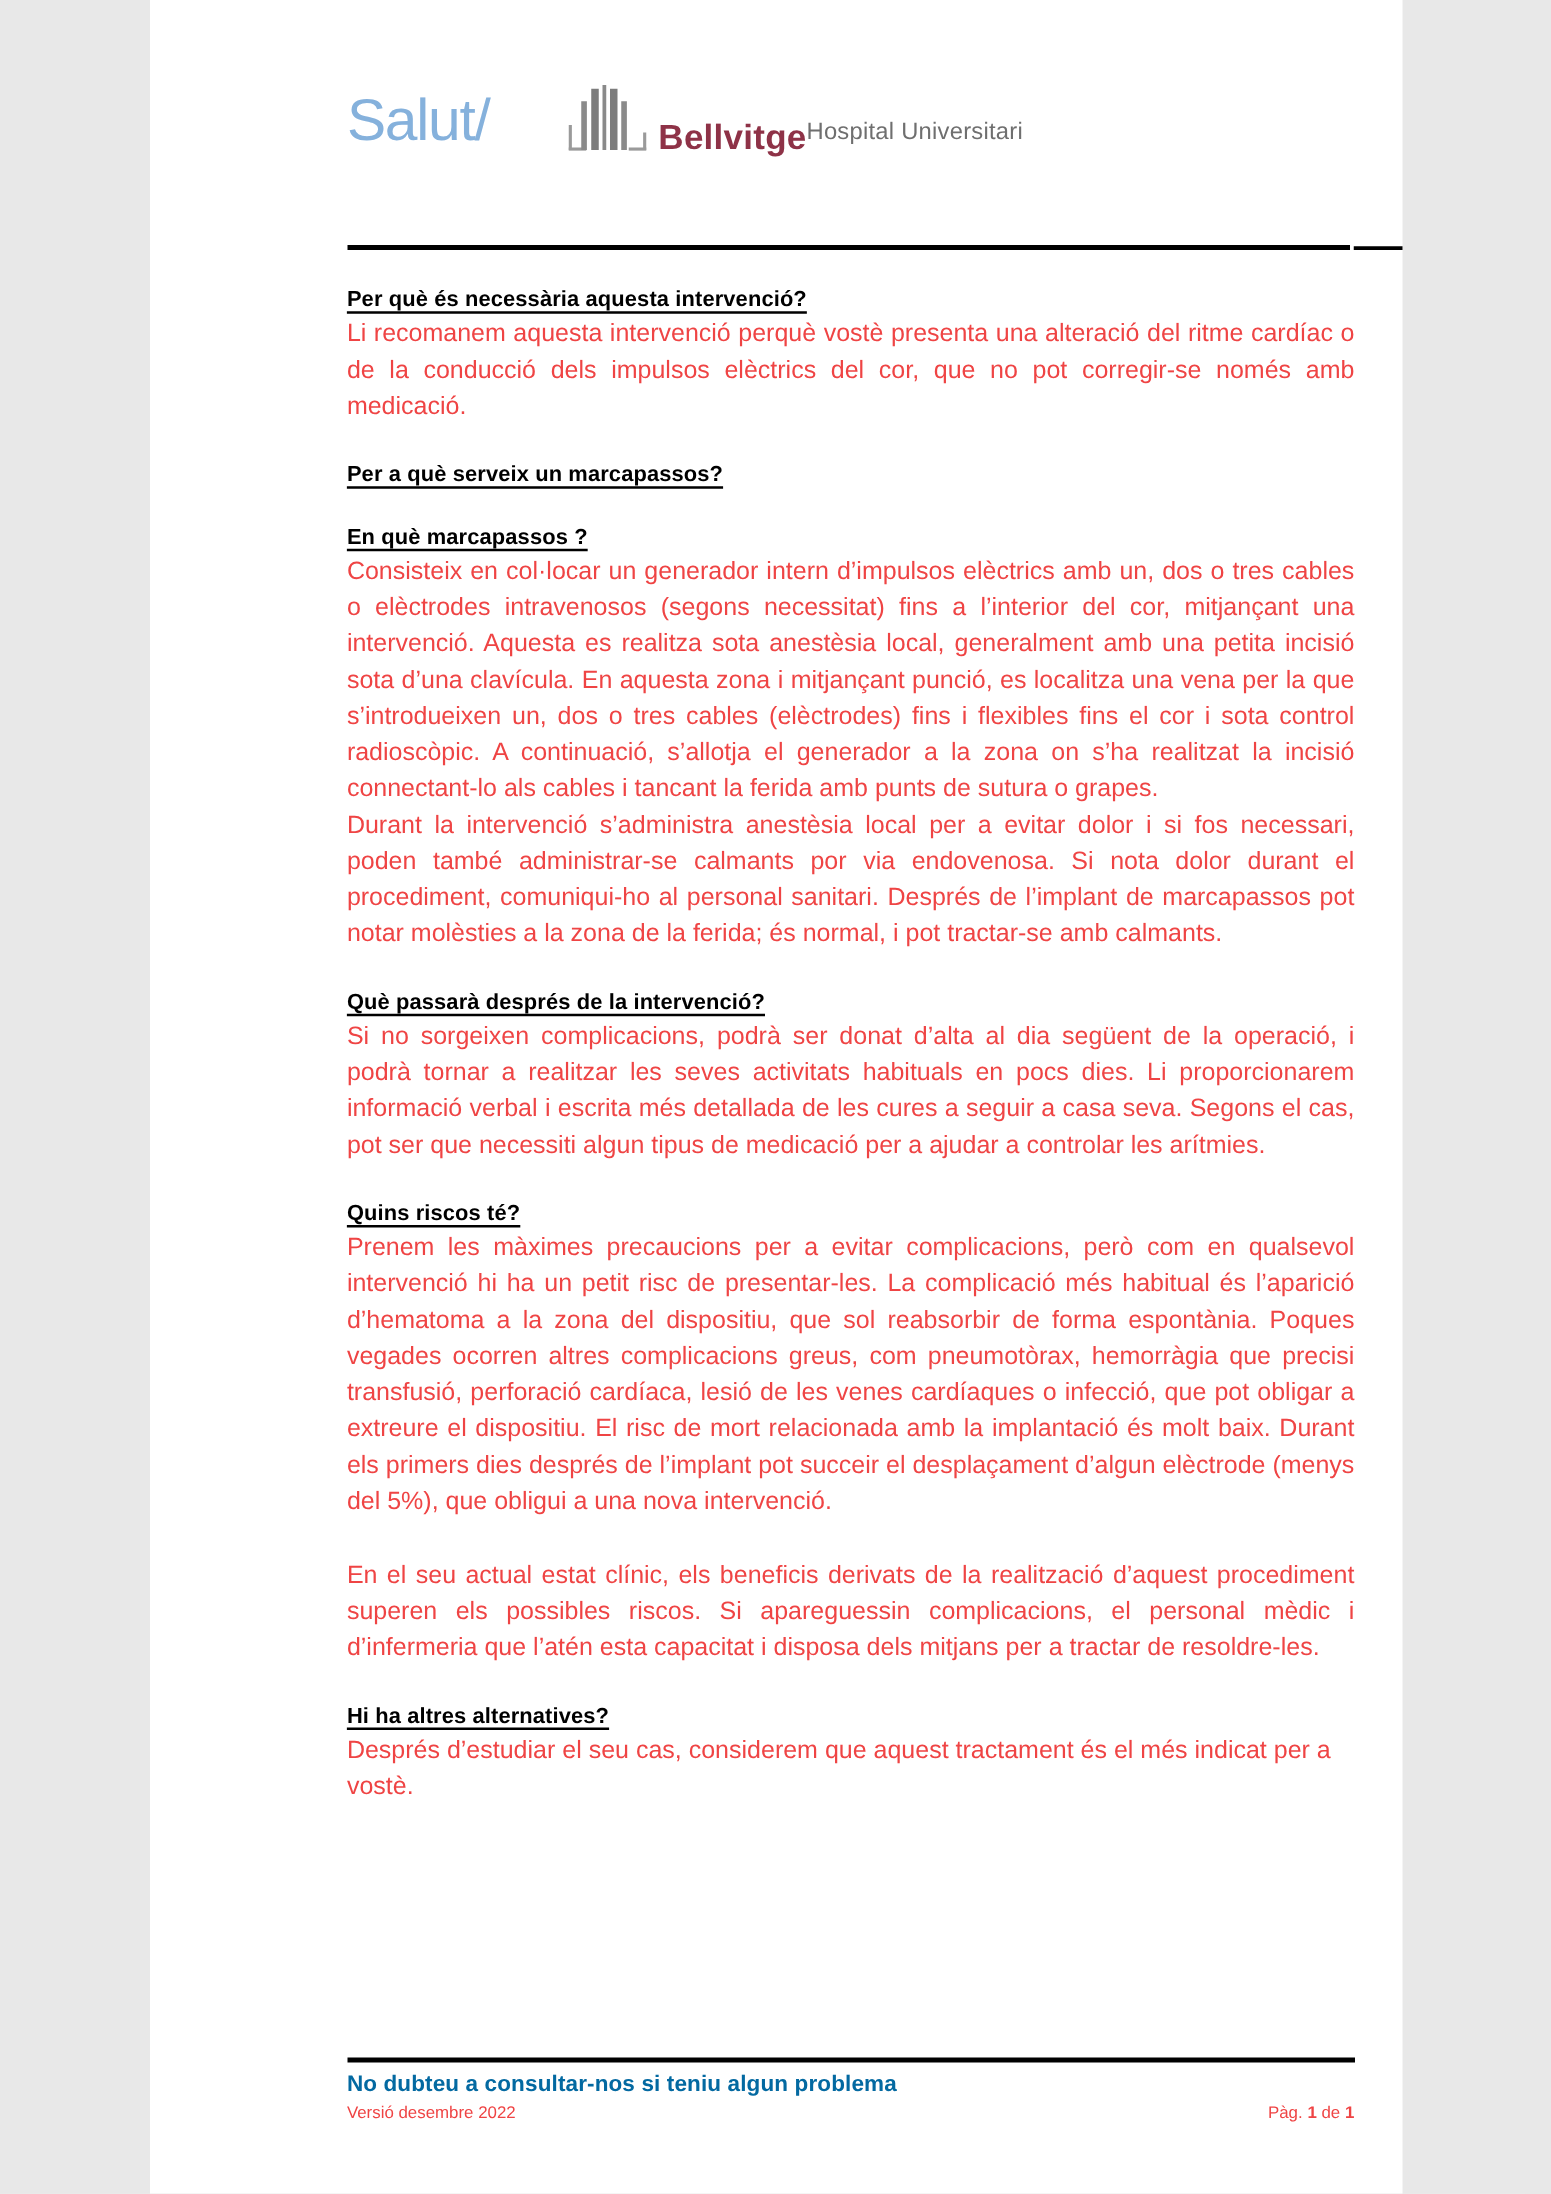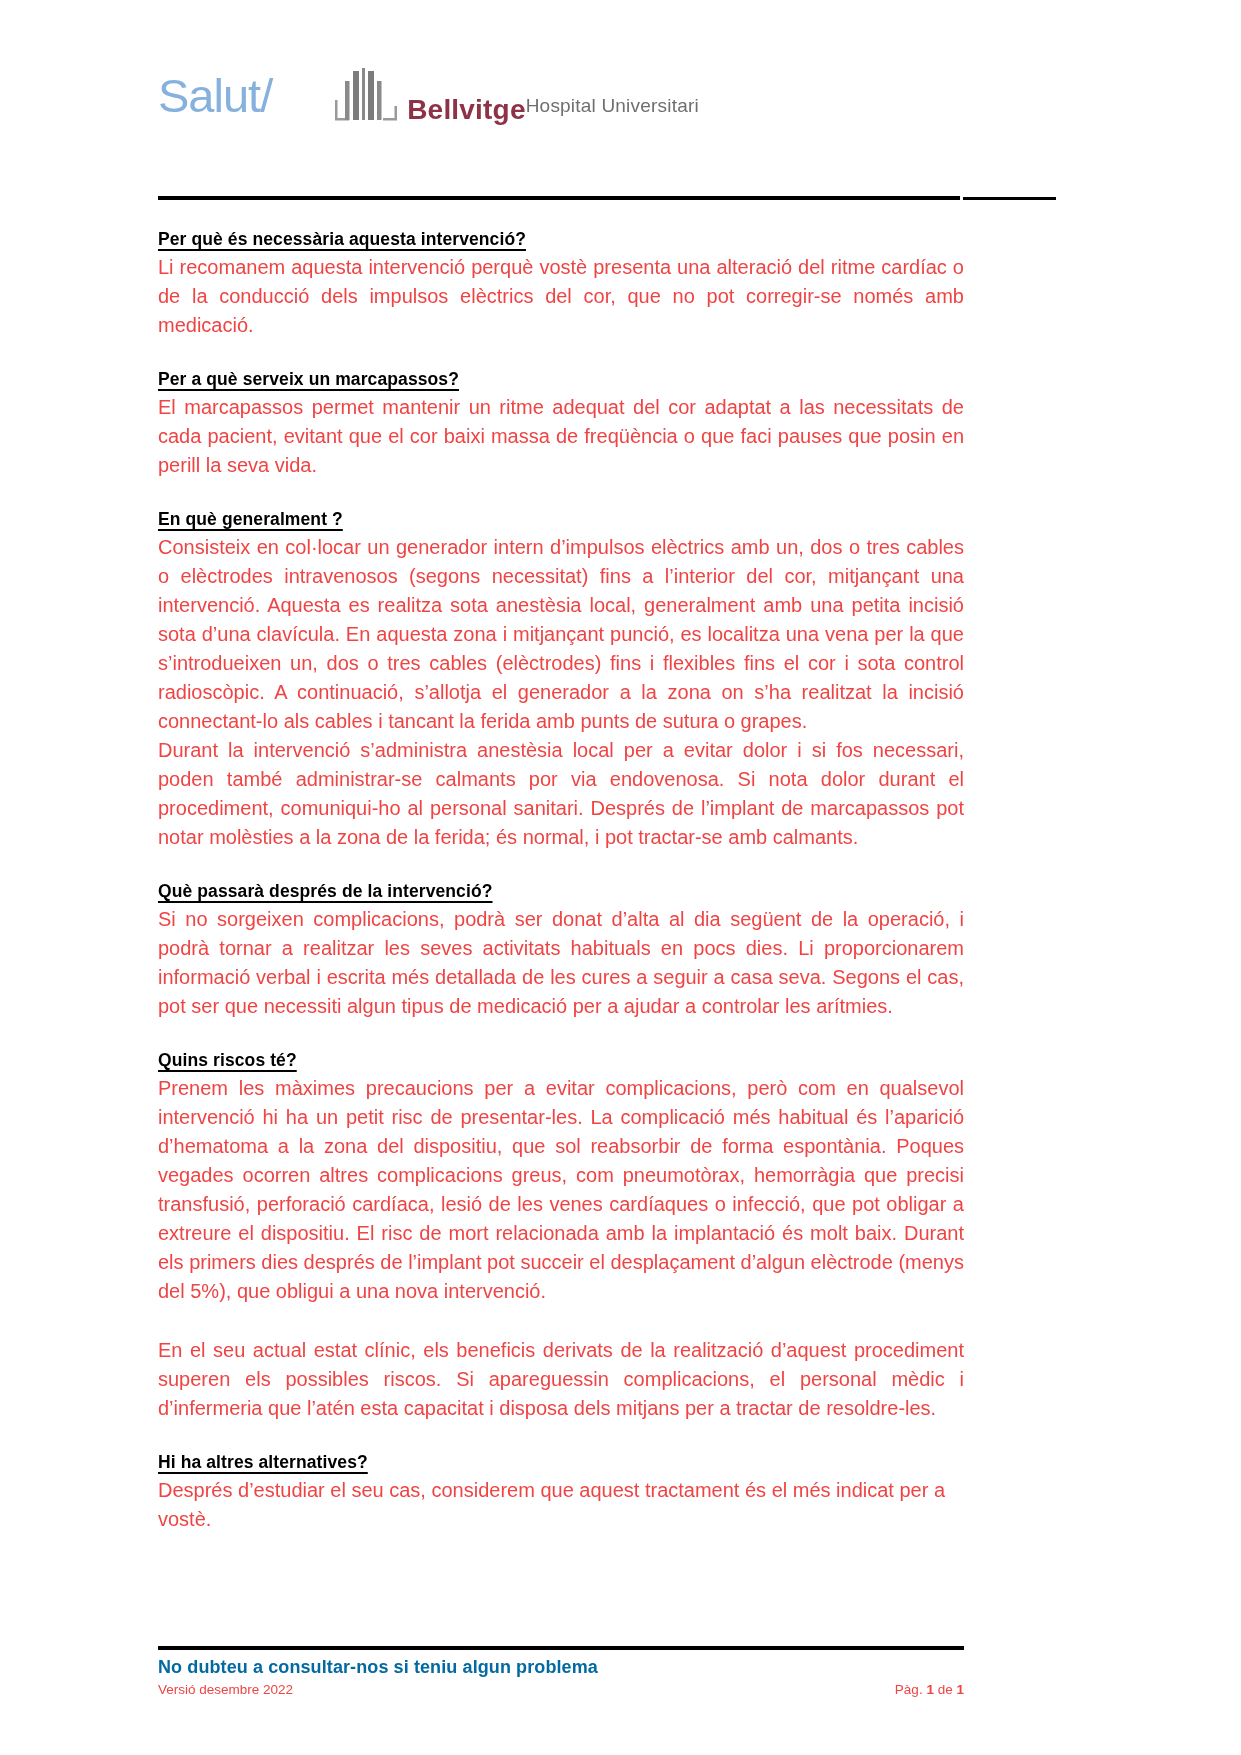--- a/index.html
+++ b/index.html
@@ -1,18 +1,18 @@
 <!DOCTYPE html>
 <html lang="ca"><head>
 <meta charset="utf-8">
 <style>
   html, body { margin: 0; padding: 0; background: #e8e8e8; }
   .page {
     position: relative;
-    width: 1241px;
+    width: 1002px;
     height: 1755px;
     margin: 0 auto;
     background: #ffffff;
     font-family: "Liberation Sans", sans-serif;
     color: #1a1a1a;
     overflow: hidden;
   }
 
   
   .header {
@@ -154,25 +154,24 @@
       <div class="seg-thin"></div>
     </div>
 
     <section>
       <h2>Per què és necessària aquesta intervenció?</h2>
       <p>Li recomanem aquesta intervenció perquè vostè presenta una alteració del ritme cardíac o de la conducció dels impulsos elèctrics del cor, que no pot corregir-se només amb medicació.</p>
     </section>
 
     <section>
       <h2>Per a què serveix un marcapassos?</h2>
-      <p>El marcapassos permet mantenir un ritme adequat del cor adaptat a las necessitats de cada pacient, evitant que el cor baixi massa de freqüència o que faci pauses que posin en perill la seva vida.</p>
-    </section>
-
-    <section>
-      <h2>En què generalment ?</h2>
+    </section>
+
+    <section>
+      <h2>En què marcapassos ?</h2>
       <p>Consisteix en col·locar un generador intern d’impulsos elèctrics amb un, dos o tres cables o elèctrodes intravenosos (segons necessitat) fins a l’interior del cor, mitjançant una intervenció. Aquesta es realitza sota anestèsia local, generalment amb una petita incisió sota d’una clavícula. En aquesta zona i mitjançant punció, es localitza una vena per la que s’introdueixen un, dos o tres cables (elèctrodes) fins i flexibles fins el cor i sota control radioscòpic. A continuació, s’allotja el generador a la zona on s’ha realitzat la incisió connectant-lo als cables i tancant la ferida amb punts de sutura o grapes.</p>
     </section>
 
     <section>
       <p>Durant la intervenció s’administra anestèsia local per a evitar dolor i si fos necessari, poden també administrar-se calmants por via endovenosa. Si nota dolor durant el procediment, comuniqui-ho al personal sanitari. Després de l’implant de marcapassos pot notar molèsties a la zona de la ferida; és normal, i pot tractar-se amb calmants.</p>
     </section>
 
     <section>
       <h2>Què passarà després de la intervenció?</h2>
       <p>Si no sorgeixen complicacions, podrà ser donat d’alta al dia següent de la operació, i podrà tornar a realitzar les seves activitats habituals en pocs dies. Li proporcionarem informació verbal i escrita més detallada de les cures a seguir a casa seva. Segons el cas, pot ser que necessiti algun tipus de medicació per a ajudar a controlar les arítmies.</p>

